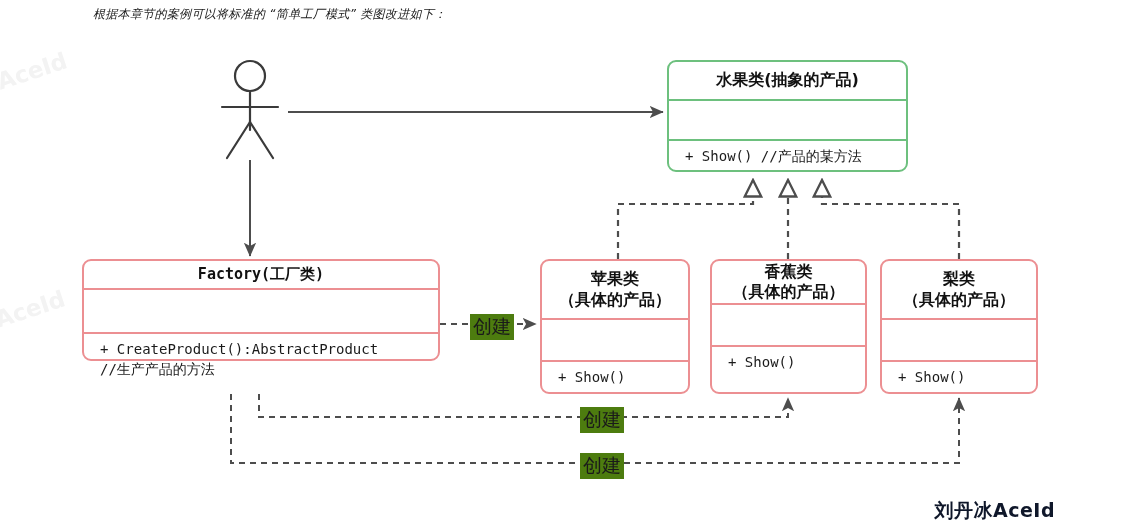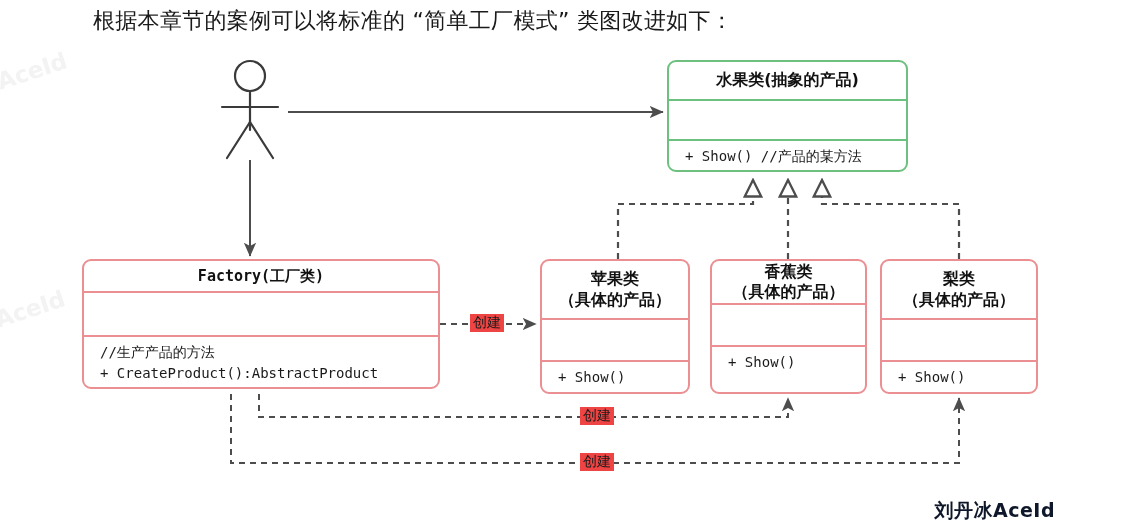--- a/index.html
+++ b/index.html
@@ -10,24 +10,25 @@
   body {
     width: 1125px; height: 532px;
     position: relative;
     overflow: hidden;
     font-family: "DejaVu Sans", "Liberation Sans", sans-serif;
   }
 
   #caption {
     position: absolute;
     left: 93px; top: 6px;
-    font-size: 22px;
+    font-size: 12px;
     color: #1a1a1a;
     letter-spacing: 0.3px;
     white-space: nowrap;
+    font-style: italic;
   }
 
   
   .uml-box {
     position: absolute;
     background: #ffffff;
     border: 2px solid #ec8f92;
     border-radius: 9px;
     display: flex;
     flex-direction: column;
@@ -77,23 +78,23 @@
   
   #overlay {
     position: absolute;
     left: 0; top: 0;
     width: 1125px; height: 532px;
     z-index: 2;
   }
 
   .edge-label {
     position: absolute;
-    font-size: 14px;
+    font-size: 19px;
     color: #1a1a1a;
-    background: #ef4444;
+    background: #4d7c0f;
     padding: 0 3px;
     z-index: 6;
     white-space: nowrap;
   }
 
   
   .wm-faint {
     position: absolute;
     color: #f3f3f3;
     font-size: 23px;
@@ -165,28 +166,28 @@
 <div class="uml-box abstract" style="left:667px; top:60px; width:241px; height:112px;">
   <div class="uml-title cjk-bold" style="height:42px;border-radius:18px;">水果类(抽象的产品)</div>
   <div class="uml-sep"></div>
   <div class="uml-attrs" style="height:38px;"></div>
   <div class="uml-sep"></div>
   <div class="uml-ops">
     <div>+ Show()  //产品的某方法</div>
   </div>
 </div>
 
-<div class="uml-box" style="left:82px; top:259px; width:358px; height:130px;">
+<div class="uml-box" style="left:82px; top:259px; width:358px; height:102px;">
   <div class="uml-title mono-bold" style="height:38px;">Factory(工厂类)</div>
   <div class="uml-sep"></div>
   <div class="uml-attrs" style="height:42px;"></div>
   <div class="uml-sep"></div>
   <div class="uml-ops">
+    <div>+ CreateProduct():AbstractProduct</div>
     <div>//生产产品的方法</div>
-    <div>+ CreateProduct():AbstractProduct</div>
   </div>
 </div>
 
 <div class="uml-box" style="left:540px; top:259px; width:150px; height:135px;">
   <div class="uml-title cjk-bold" style="height:57px;">
     <span>苹果类</span>
     <span>（具体的产品）</span>
   </div>
   <div class="uml-sep"></div>
   <div class="uml-attrs" style="height:40px;"></div>

